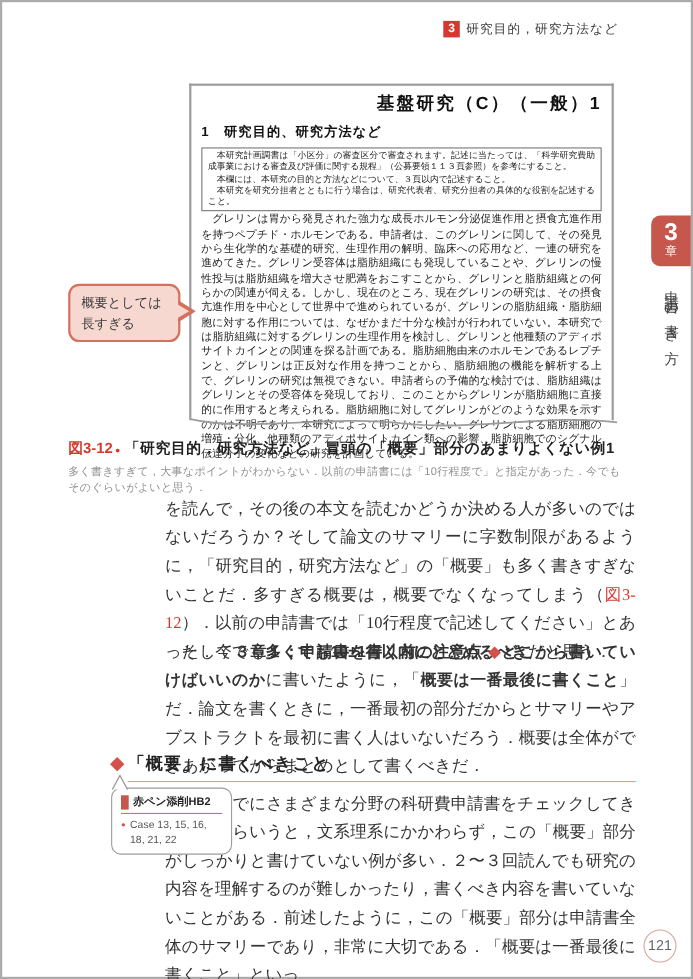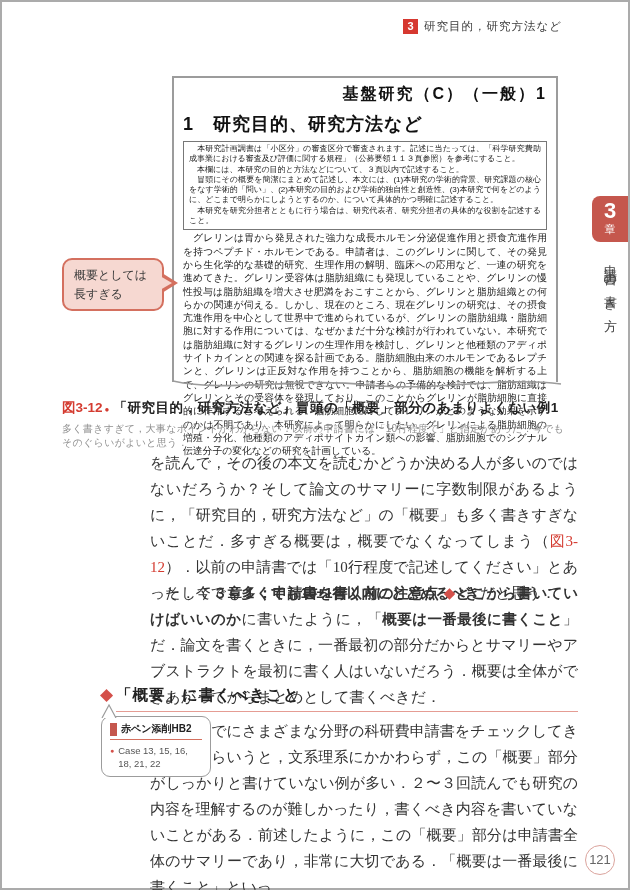--- a/index.html
+++ b/index.html
@@ -28,21 +28,21 @@
   #doc-figure {
     position:absolute; left:172px; top:76px; width:386px; height:306px;
     border:2px solid #9c9c9c; border-bottom:none;
     padding:6px 9px 0 9px; background:#fff;
   }
   #doc-figure .doc-header-right {
     text-align:right; font-size:16px; font-weight:700; color:#111;
     letter-spacing:2px;
   }
   #doc-figure .doc-title {
-    font-size:18px; font-weight:700; color:#111; margin-top:7px;
+    font-size:12px; font-weight:700; color:#111; margin-top:7px;
     letter-spacing:1px;
   }
   #doc-instruction-box {
     border:1px solid #777; margin-top:5px; padding:2px 5px 3px 5px;
   }
   #doc-instruction-box p {
     font-size:8px; line-height:10.3px; color:#1a1a1a; text-align:justify;
   }
   .doc-abstract-label { font-size:10px; font-weight:700; color:#111; margin-top:4px; }
   .doc-abstract {
@@ -145,21 +145,20 @@
   <span class="badge">3</span>
   <span class="title">研究目的，研究方法など</span>
 </div>
 
 <div id="doc-figure">
   <div class="doc-header-right">基盤研究（C）（一般）1</div>
   <div class="doc-title">1　研究目的、研究方法など</div>
   <div id="doc-instruction-box">
     <p>　本研究計画調書は「小区分」の審査区分で審査されます。記述に当たっては、「科学研究費助成事業における審査及び評価に関する規程」（公募要領１１３頁参照）を参考にすること。</p>
     <p>　本欄には、本研究の目的と方法などについて、３頁以内で記述すること。</p>
-    <p>　冒頭にその概要を簡潔にまとめて記述し、本文には、(1)本研究の学術的背景、研究課題の核心をなす学術的「問い」、(2)本研究の目的および学術的独自性と創造性、(3)本研究で何をどのように、どこまで明らかにしようとするのか、について具体的かつ明確に記述すること。</p>
     <p>　本研究を研究分担者とともに行う場合は、研究代表者、研究分担者の具体的な役割を記述すること。</p>
   </div>
   <div class="doc-abstract">　グレリンは胃から発見された強力な成長ホルモン分泌促進作用と摂食亢進作用を持つペプチド・ホルモンである。申請者は、このグレリンに関して、その発見から生化学的な基礎的研究、生理作用の解明、臨床への応用など、一連の研究を進めてきた。グレリン受容体は脂肪組織にも発現していることや、グレリンの慢性投与は脂肪組織を増大させ肥満をおこすことから、グレリンと脂肪組織との何らかの関連が伺える。しかし、現在のところ、現在グレリンの研究は、その摂食亢進作用を中心として世界中で進められているが、グレリンの脂肪組織・脂肪細胞に対する作用については、なぜかまだ十分な検討が行われていない。本研究では脂肪組織に対するグレリンの生理作用を検討し、グレリンと他種類のアディポサイトカインとの関連を探る計画である。脂肪細胞由来のホルモンであるレプチンと、グレリンは正反対な作用を持つことから、脂肪細胞の機能を解析する上で、グレリンの研究は無視できない。申請者らの予備的な検討では、脂肪組織はグレリンとその受容体を発現しており、このことからグレリンが脂肪細胞に直接的に作用すると考えられる。脂肪細胞に対してグレリンがどのような効果を示すのかは不明であり、本研究によって明らかにしたい。グレリンによる脂肪細胞の増殖・分化、他種類のアディポサイトカイン類への影響、脂肪細胞でのシグナル伝達分子の変化などの研究を計画している。</div>
   <svg id="torn-edge" width="390" height="18" viewBox="0 0 390 18">
     <path d="M1,3 C55,15 125,-1 195,7 C260,14 330,-2 389,6" fill="none" stroke="#9c9c9c" stroke-width="1.6"></path>
   </svg>
 </div>
 
 <div id="callout">
   <span>概要としては長すぎる</span>

